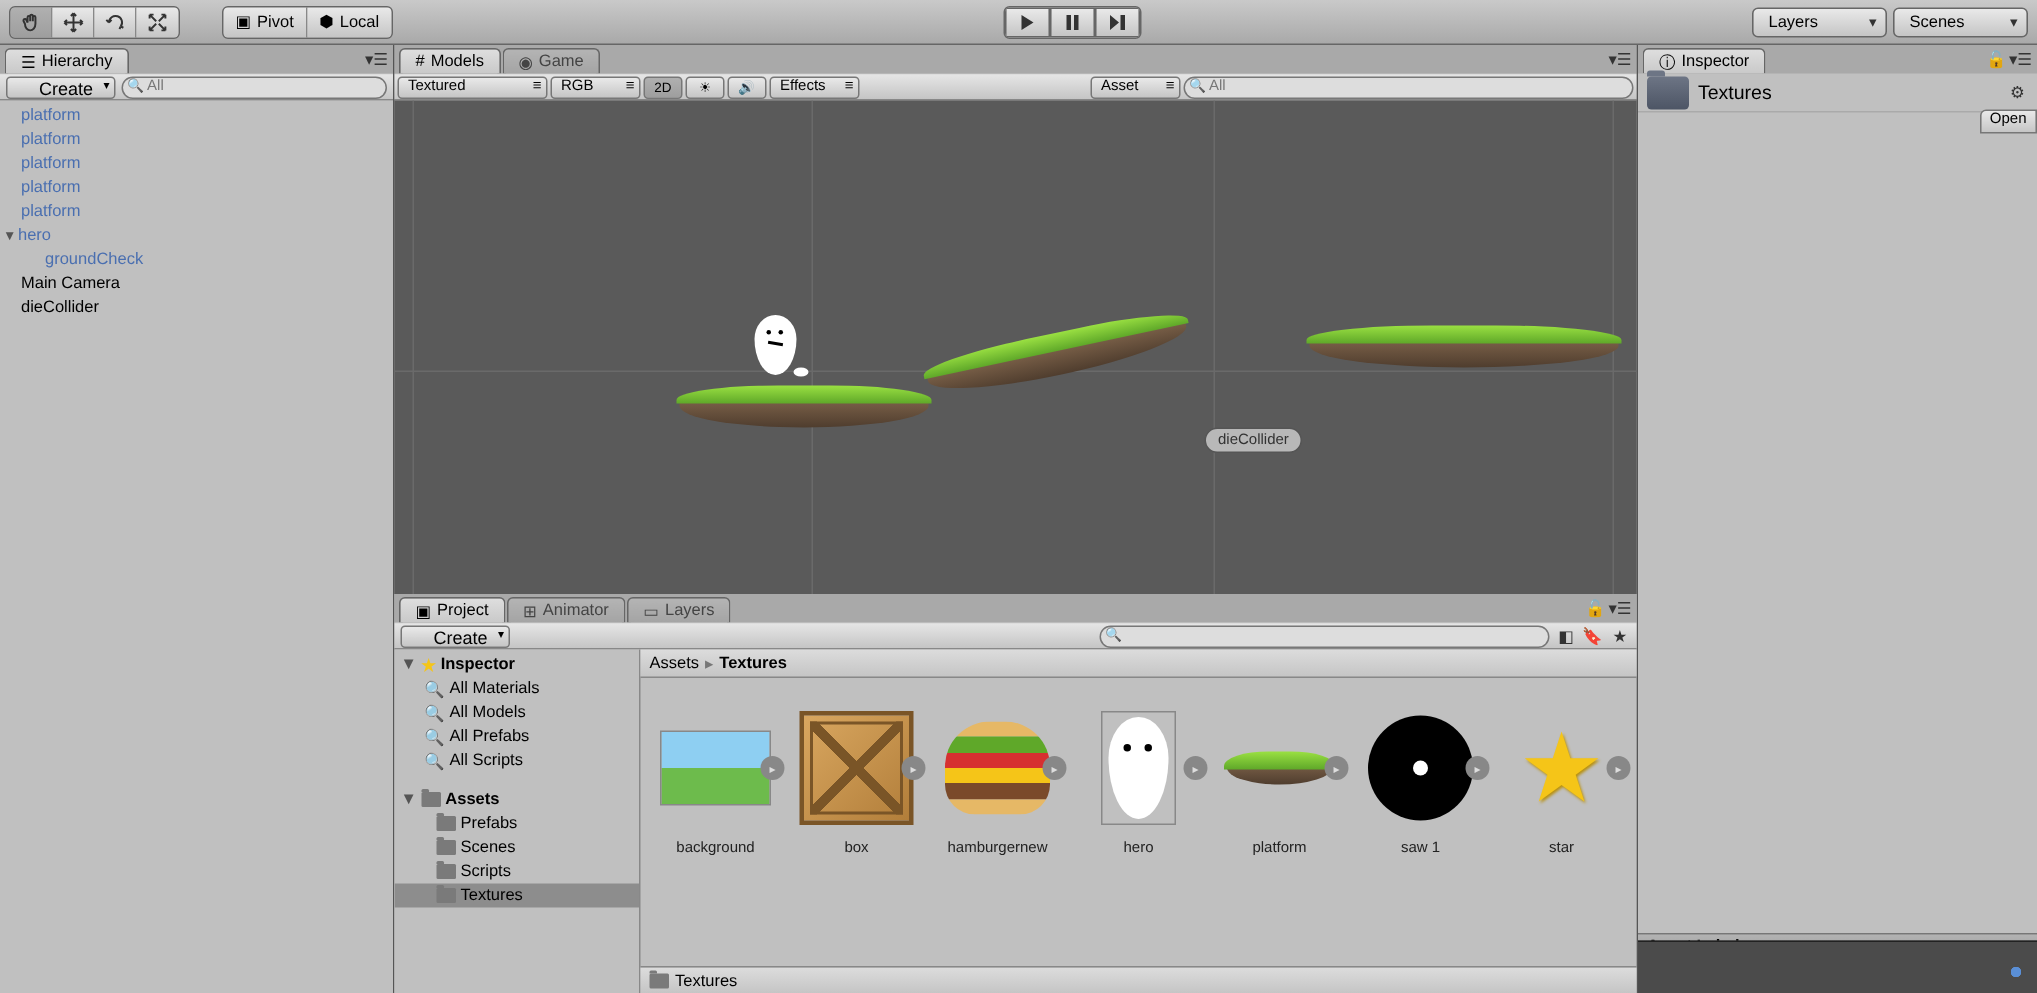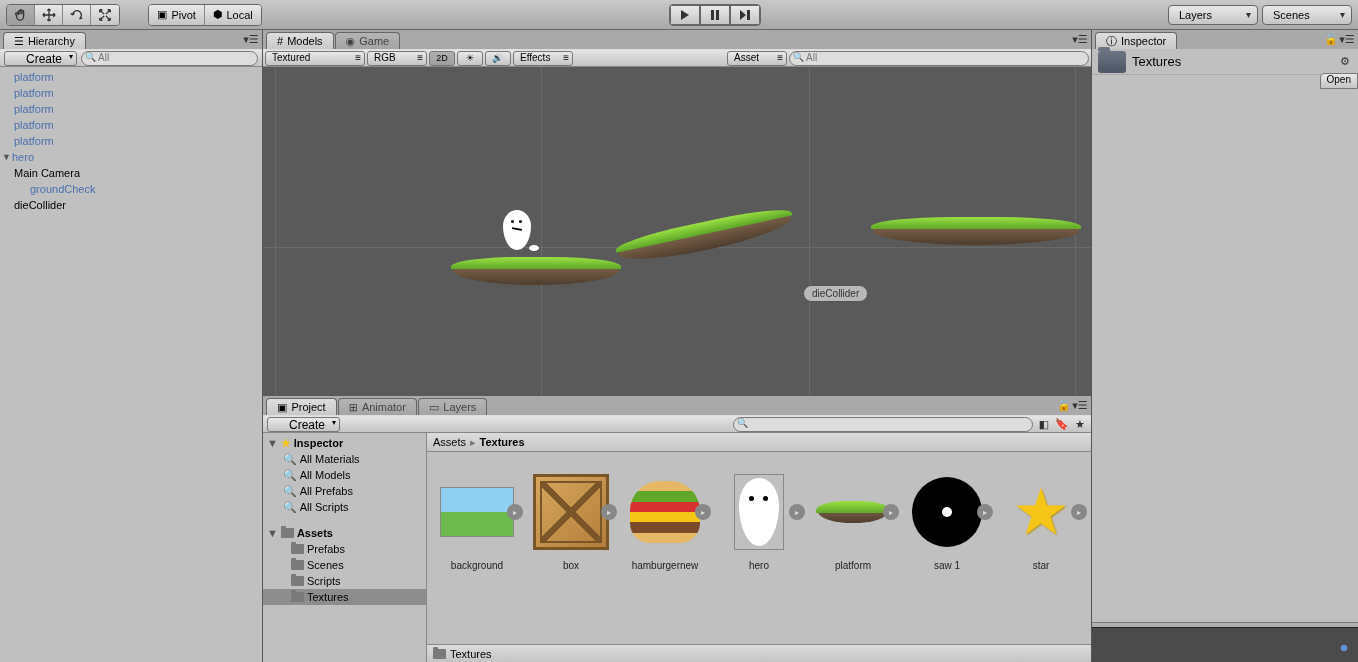--- a/index.html
+++ b/index.html
@@ -181,25 +181,25 @@
         <div class="h-item">
           <span>platform</span>
         </div>
         <div class="h-item">
           <span>platform</span>
         </div>
         <div class="h-item">
           <span class="caret">▼</span>
           <span>hero</span>
         </div>
+        <div class="h-item child">
+          <span>groundCheck</span>
+        </div>
         <div class="h-item black">
           <span>Main Camera</span>
-        </div>
-        <div class="h-item child">
-          <span>groundCheck</span>
         </div>
         <div class="h-item black">
           <span>dieCollider</span>
         </div>
       </div>
   </div>
 
   <div class="col-mid">
 
     <div class="tab-bar">

